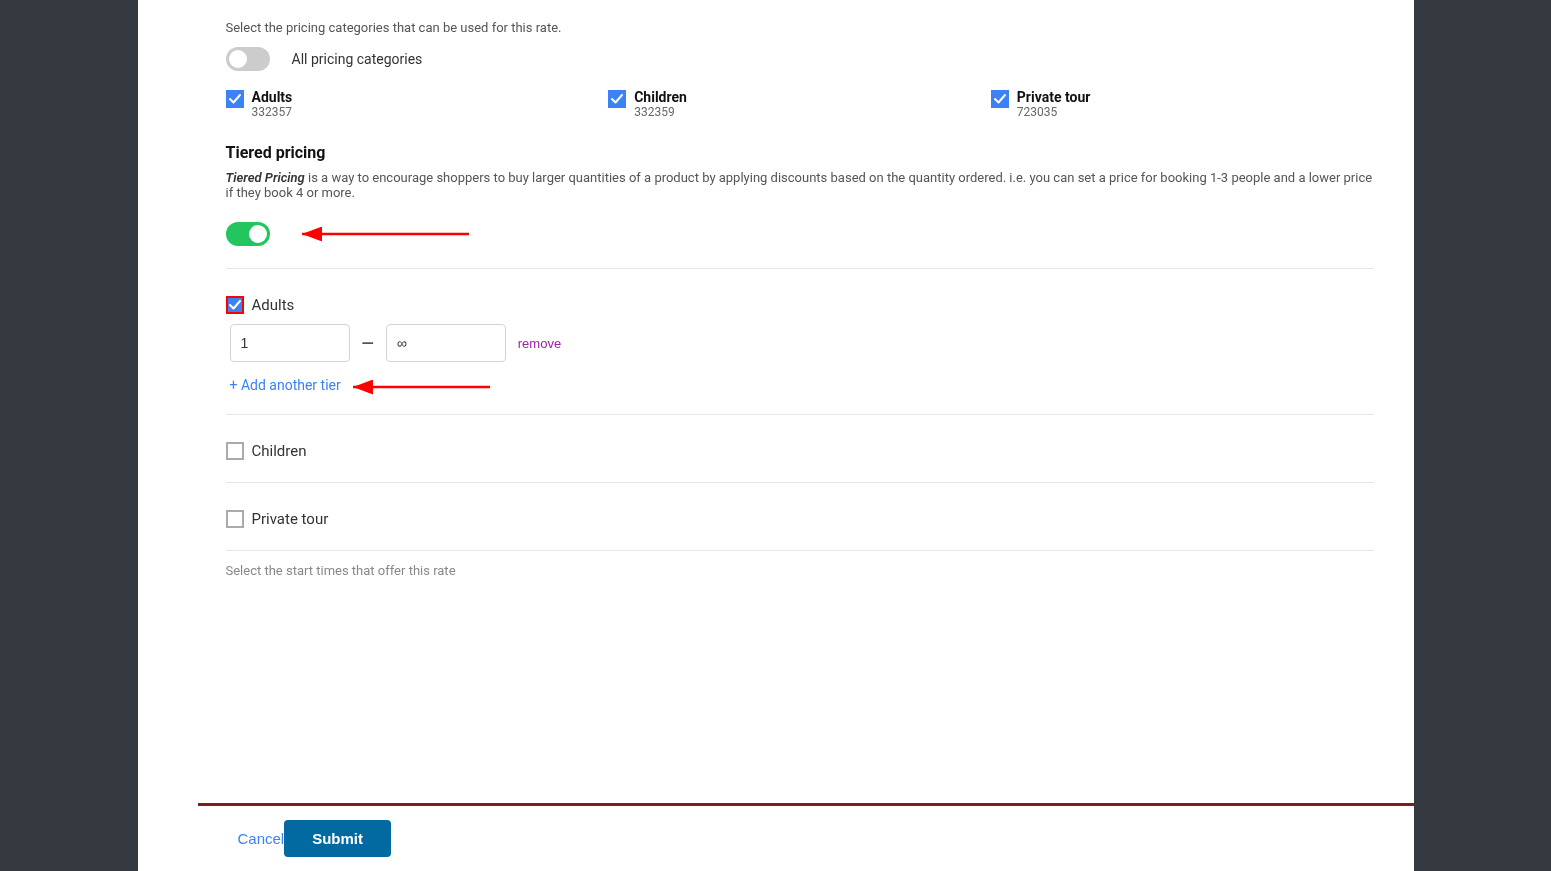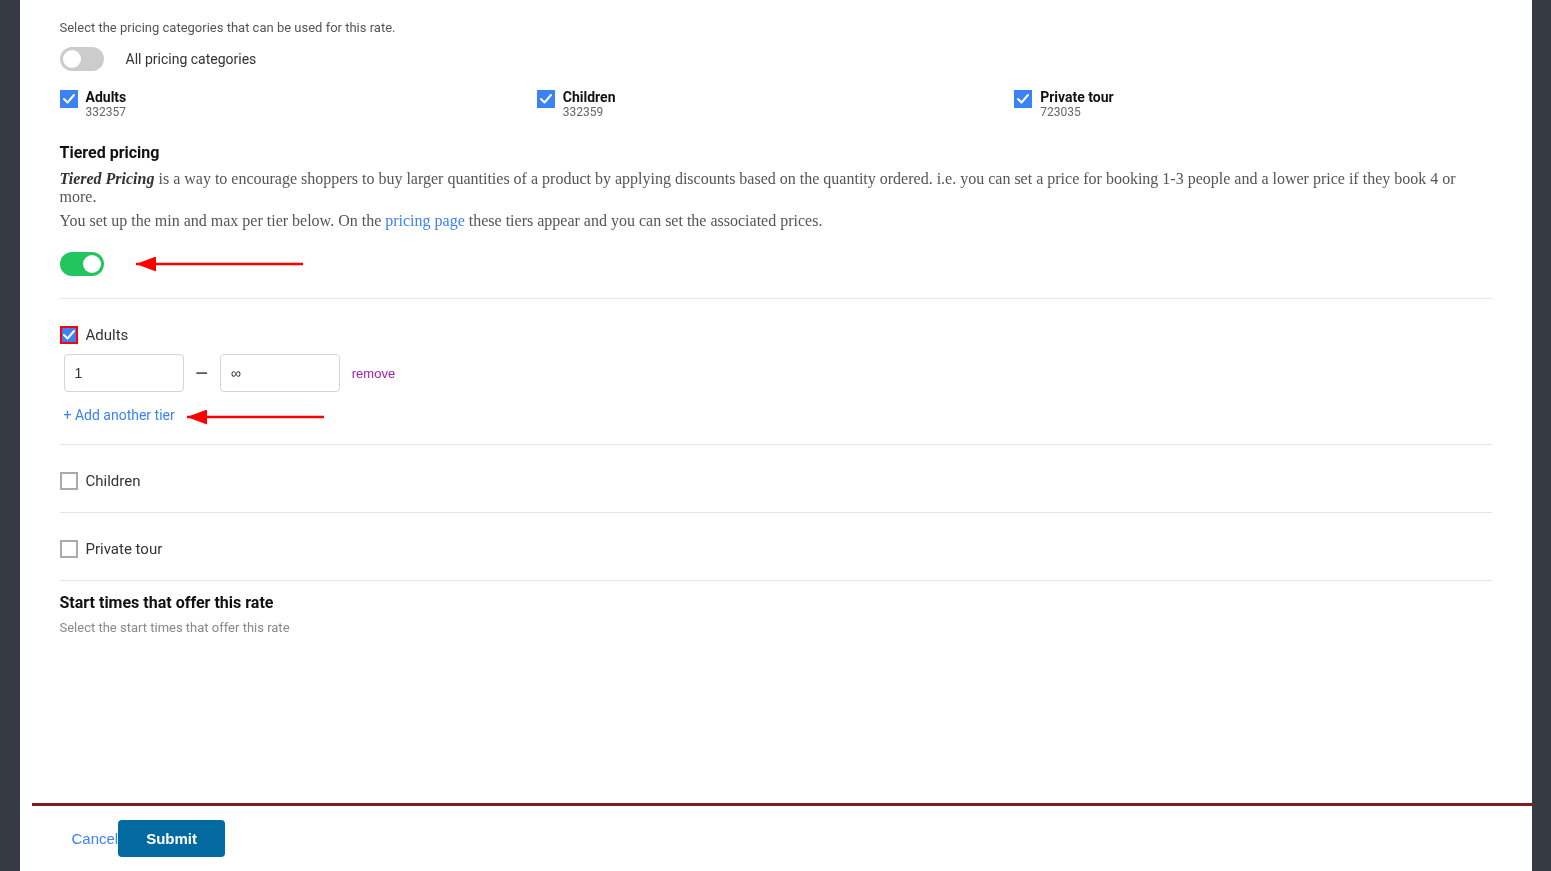--- a/index.html
+++ b/index.html
@@ -16,27 +16,28 @@
       position: absolute;
       inset: 0;
       background: rgba(0,0,0,0.5);
       display: flex;
       align-items: flex-start;
       justify-content: center;
     }
 
     .modal {
       background: #fff;
-      width: 1512px;
+      width: 1276px;
       margin-top: 0;
       height: 871px;
       overflow: hidden;
       position: relative;
       display: flex;
       flex-direction: column;
+      padding-left: 48px;
     }
 
     .modal-content {
       flex: 1;
       overflow-y: auto;
       padding: 20px 40px 20px 40px;
     }
 
     .modal-content::-webkit-scrollbar {
       width: 12px;
@@ -146,24 +147,23 @@
     
     .section-title {
       font-weight: 700;
       font-size: 16px;
       color: #111;
       margin-bottom: 8px;
     }
 
     
     .tiered-desc {
-      font-size: 16px;
+      font-size: 13px;
       color: #555;
       margin-bottom: 6px;
-      font-family: Liberation Serif, serif;
     }
     .tiered-desc em {
       font-style: italic;
       font-weight: 600;
       color: #333;
     }
     .tiered-link {
       color: #3b82f6;
       text-decoration: none;
       cursor: pointer;
@@ -350,23 +350,20 @@
           </div>
         </div>
       </div>
 
       <div class="tier-category">
         <h3 class="section-title">Tiered pricing</h3>
 
         <p class="tiered-desc">
           <em>Tiered Pricing</em><span> is a way to encourage shoppers to buy larger quantities of a product by applying discounts based on the quantity ordered. i.e. you can set a price for booking 1-3 people and a lower price if they book 4 or more.</span>
         </p>
-        <p class="tiered-desc">
-          <span>You set up the min and max per tier below. On the </span><a class="tiered-link">pricing page</a><span> these tiers appear and you can set the associated prices.</span>
-        </p>
 
         <div class="toggle-with-arrow">
           <label class="toggle-switch toggle-green">
             <div class="toggle-slider on"></div>
           </label>
 
           <svg width="180" height="36" viewBox="0 0 180 36" style="margin-left:4px;">
             <defs>
               <marker id="arrowhead1" markerWidth="8" markerHeight="6" refX="8" refY="3" orient="auto">
                 <polygon points="0 0, 8 3, 0 6" fill="red"></polygon>
@@ -424,21 +421,20 @@
       <div>
         <div class="tier-category-header">
           <div class="checkbox-custom unchecked"></div>
           <span class="tier-category-name">Private tour</span>
         </div>
       </div>
 
       <hr class="divider">
 
       <div class="start-times-section">
-        <h3 class="section-title">Start times that offer this rate</h3>
         <p class="start-times-desc">Select the start times that offer this rate</p>
       </div>
 
     </div>
 
     <div class="modal-footer">
       <button class="btn-cancel">Cancel</button>
       <button class="btn-submit">Submit</button>
     </div>
   </div>

